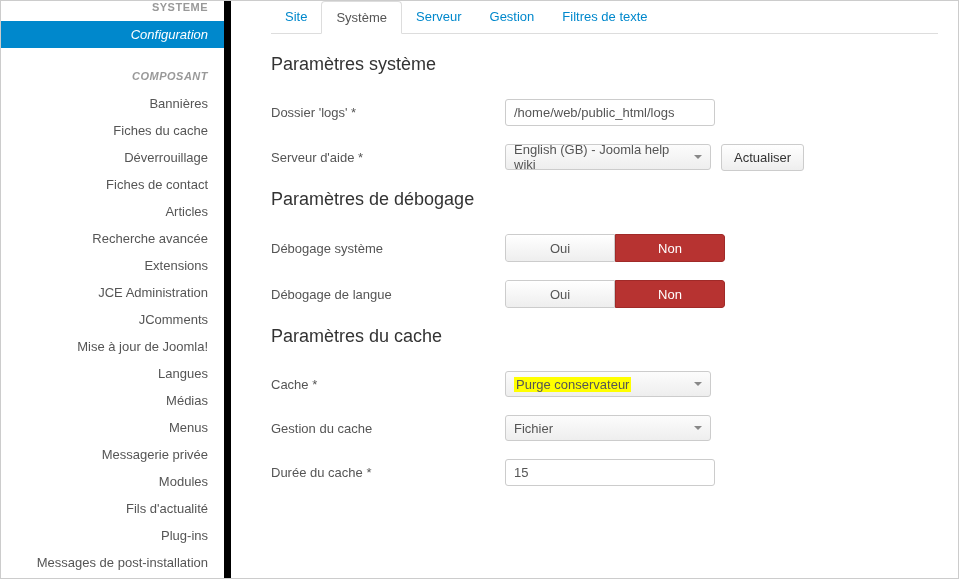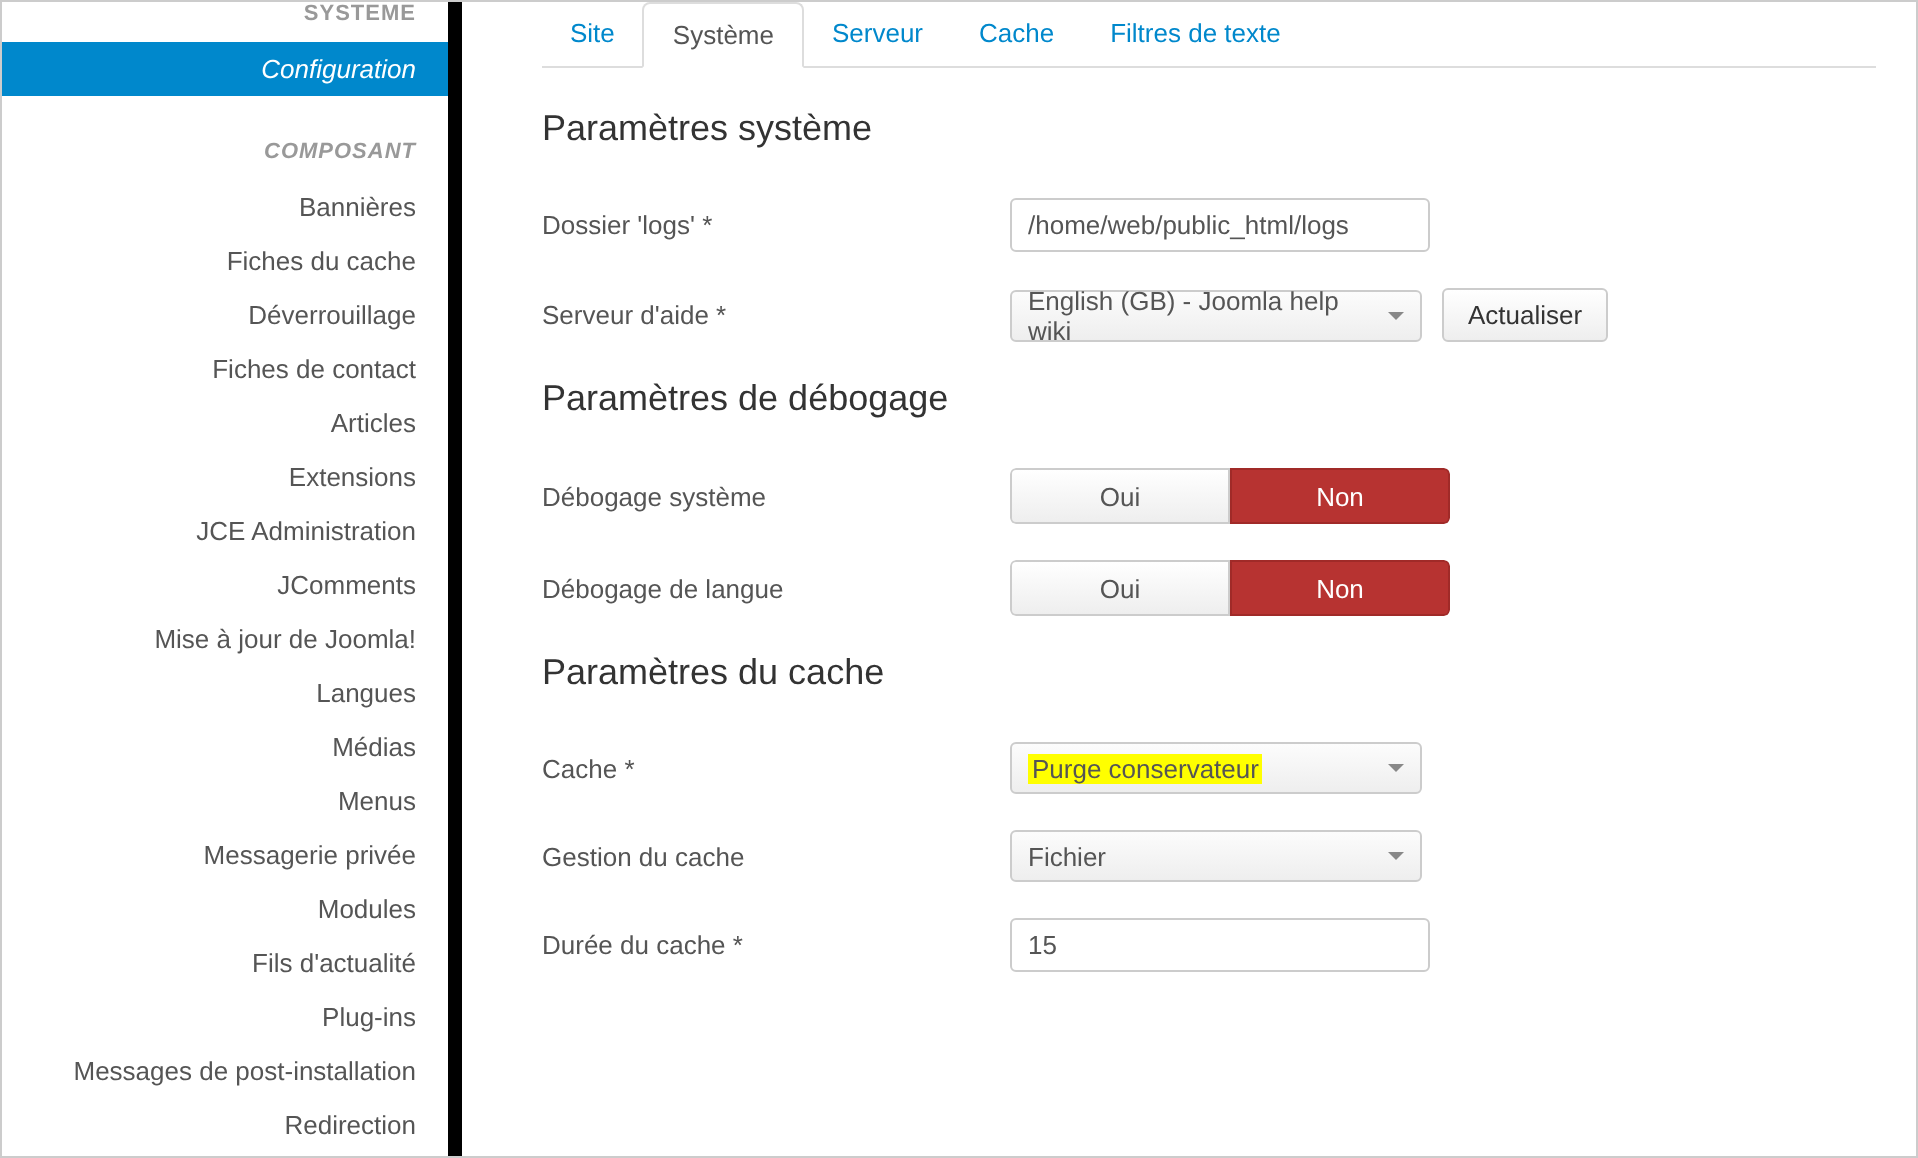--- a/index.html
+++ b/index.html
@@ -75,21 +75,21 @@
     .form-row {
       display: flex;
       align-items: center;
       margin-bottom: 18px;
     }
     .form-label {
       width: 190px;
       color: #555;
       font-size: 13px;
     }
-    .form-control { display: flex; align-items: flex-end; gap: 10px; padding-left: 44px; }
+    .form-control { display: flex; align-items: flex-start; gap: 10px; padding-left: 44px; }
     input[type="text"] {
       border: 1px solid #ccc;
       border-radius: 3px;
       padding: 5px 8px;
       font-size: 13px;
       width: 210px;
       color: #555;
       background: #fff;
     }
     .select {
@@ -163,20 +163,21 @@
 <div class="container">
   <aside class="sidebar">
     <div class="sidebar-heading first">SYSTEME</div>
     <div class="sidebar-item active">Configuration</div>
     <div class="sidebar-heading composant">COMPOSANT</div>
     <div class="sidebar-item">Bannières</div>
     <div class="sidebar-item">Fiches du cache</div>
     <div class="sidebar-item">Déverrouillage</div>
     <div class="sidebar-item">Fiches de contact</div>
     <div class="sidebar-item">Articles</div>
+    <div class="sidebar-item">Recherche avancée</div>
     <div class="sidebar-item">Extensions</div>
     <div class="sidebar-item">JCE Administration</div>
     <div class="sidebar-item">JComments</div>
     <div class="sidebar-item">Mise à jour de Joomla!</div>
     <div class="sidebar-item">Langues</div>
     <div class="sidebar-item">Médias</div>
     <div class="sidebar-item">Menus</div>
     <div class="sidebar-item">Messagerie privée</div>
     <div class="sidebar-item">Modules</div>
     <div class="sidebar-item">Fils d'actualité</div>
@@ -184,21 +185,21 @@
     <div class="sidebar-item">Messages de post-installation</div>
     <div class="sidebar-item">Redirection</div>
 
   </aside>
 
   <main class="main">
     <div class="tabs">
       <div class="tab">Site</div>
       <div class="tab active">Système</div>
       <div class="tab">Serveur</div>
-      <div class="tab">Cache</div>
+      <div class="tab">Gestion</div>
       <div class="tab">Filtres de texte</div>
     </div>
 
     <h3 class="section-title">Paramètres système</h3>
 
     <div class="form-row">
       <div class="form-label">Dossier 'logs' *</div>
       <div class="form-control">
         <input type="text" value="/home/web/public_html/logs" style="">
       </div>

